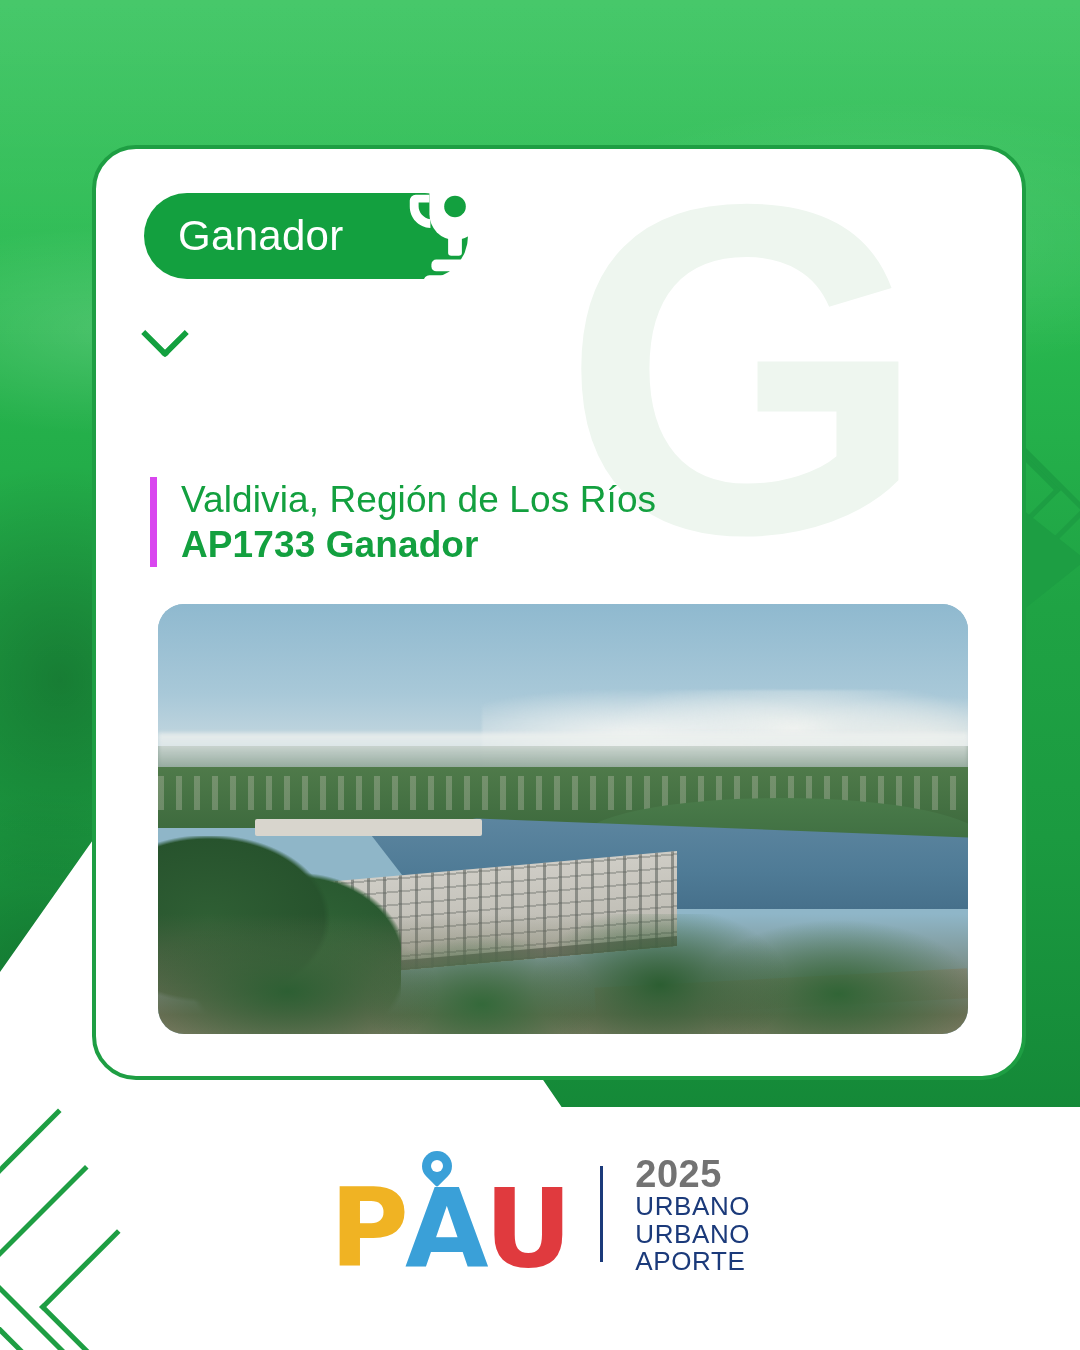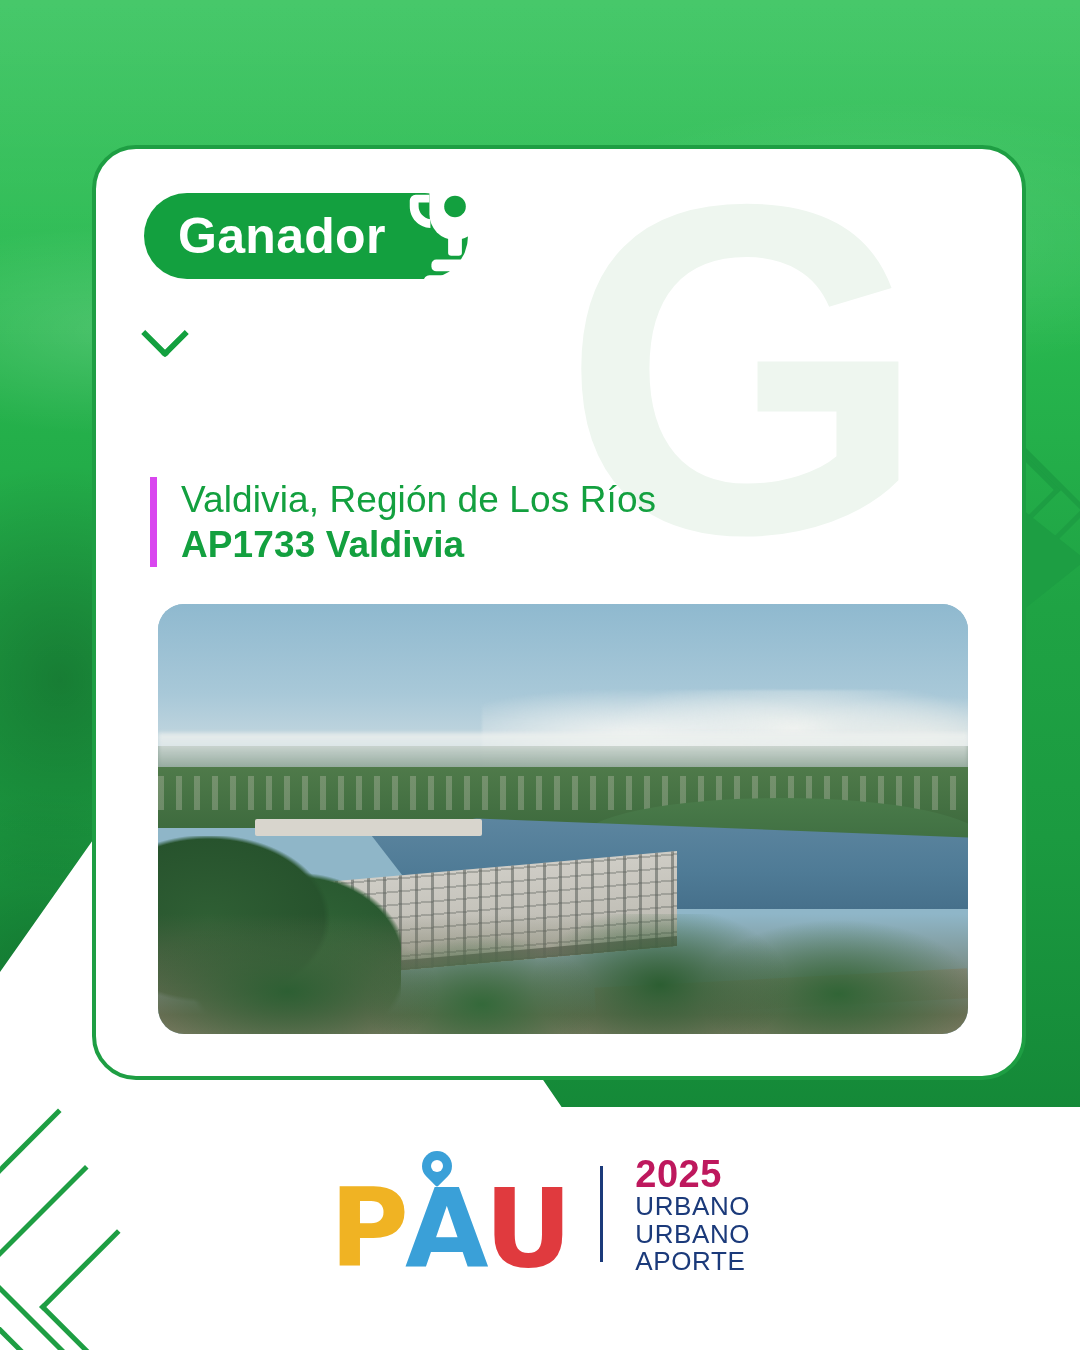--- a/index.html
+++ b/index.html
@@ -108,22 +108,22 @@
     height: 86px;
     min-width: 324px;
     background: #13a03f;
     border-radius: 43px;
     display: flex;
     align-items: center;
     padding: 0 34px;
   }
   .pill-label {
     color: #ffffff;
-    font-size: 50px;
-    font-weight: 700;
+    font-size: 42px;
+    font-weight: 400;
     letter-spacing: .3px;
   }
   .trophy {
     position: absolute;
     left: 300px; top: 26px;
     width: 118px; height: 118px;
   }
 
   
   .mini-chev {
@@ -297,21 +297,21 @@
     border-radius: 50%;
     transform: rotate(-45deg);
   }
   .logo-divider {
     width: 3px; height: 96px;
     background: #1b3a7a;
     margin: 0 14px 6px 14px;
   }
   .logo-text { padding-bottom: 4px; }
   .logo-year {
-    color: #be185d;
+    color: #737373;
     font-size: 38px;
     font-weight: 700;
     line-height: 1;
     letter-spacing: .5px;
   }
   .logo-words {
     color: #1b3a7a;
     font-size: 26px;
     font-weight: 400;
     line-height: 1.06;
@@ -354,21 +354,21 @@
         <rect x="28" y="102" width="64" height="13" rx="6"></rect>
       </g>
       <circle cx="60" cy="32" r="11" fill="#13a03f"></circle>
     </svg>
 
     <div class="mini-chev"></div>
 
 
     <div class="sub-wrap">
       <div class="sub-city">Valdivia, Región de Los Ríos</div>
-      <div class="sub-project">AP1733 Valdivia</div>
+      <div class="sub-project">AP1733 Ganador</div>
     </div>
 
     <div class="photo">
       <div class="sky"></div>
       <div class="clouds"></div>
       <div class="hills"></div>
       <div class="fog"></div>
       <div class="treeline"></div>
       <div class="town"></div>
       <div class="island"></div>

